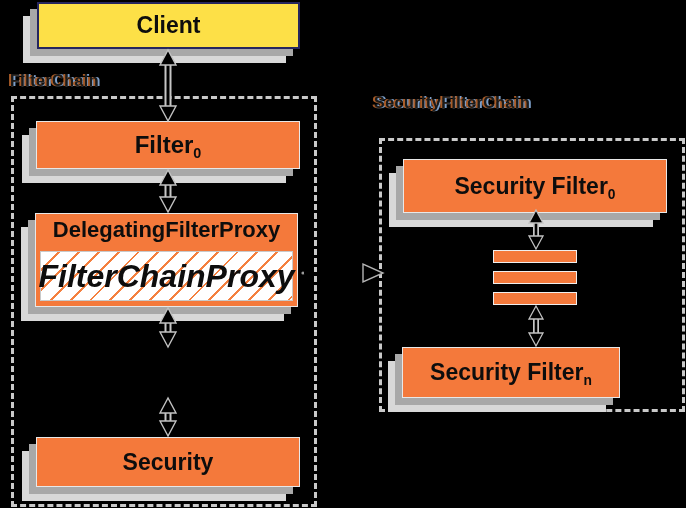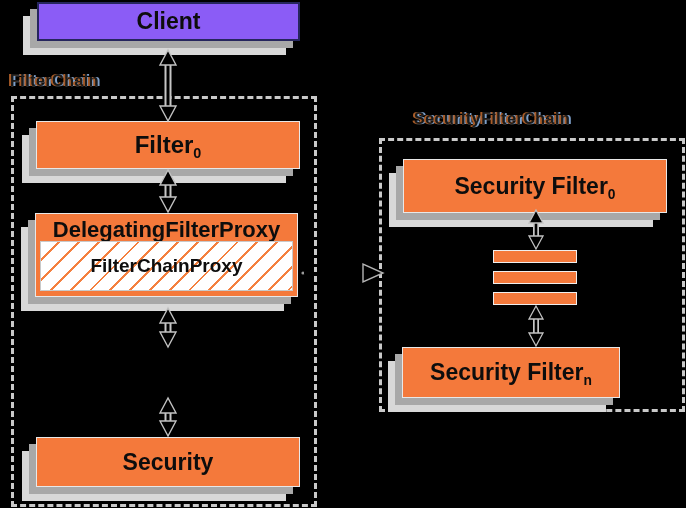--- a/index.html
+++ b/index.html
@@ -9,33 +9,34 @@
     font-family:"Liberation Sans","DejaVu Sans",sans-serif;
   }
   
   .box{
     position:absolute;display:flex;align-items:center;justify-content:center;
     font-weight:bold;color:#0d0d0d;
     box-shadow:-7px 7px 0 #a8a8a8,-14px 14px 0 #d8d8d8;
   }
   .box sub{font-size:0.60em;vertical-align:baseline;position:relative;top:0.38em;font-weight:bold;}
   .client{
-    left:37px;top:2px;width:263px;height:39px;
-    background:#8b5cf6;border:2px solid #26265e;font-size:23px;
+    left:37px;top:2px;width:263px;height:47px;
+    background:#fde047;border:2px solid #26265e;font-size:23px;
   }
   .orange{background:#f4793b;border:1px solid #e8e8e8;}
   .filter0{left:36px;top:121px;width:264px;height:48px;font-size:24px;}
-  .dfp{left:35px;top:213px;width:263px;height:84px;font-size:22px;
+  .dfp{left:35px;top:213px;width:263px;height:94px;font-size:22px;
        align-items:flex-start;padding-top:3px;}
   .fcp{
     position:absolute;left:4px;right:4px;bottom:5px;height:50px;
     display:flex;align-items:center;justify-content:center;
-    font-size:19px;font-weight:bold;color:#0d0d0d;
+    font-size:32px;font-weight:bold;color:#0d0d0d;
     border:1px solid #c9c9c9;
     background:repeating-linear-gradient(135deg,#ffffff 0 12px,#f4803f 12px 14px);
+    font-style:italic;
   }
   .filter2{left:36px;top:348px;width:264px;height:49px;font-size:23px;}
   .servlet{left:36px;top:437px;width:264px;height:50px;font-size:23px;}
   .sf0{left:403px;top:159px;width:264px;height:54px;font-size:23px;}
   .sfn{left:402px;top:347px;width:218px;height:51px;font-size:23px;}
   
   .bar{
     position:absolute;left:493px;width:84px;height:13px;
     background:#f4793b;border:1px solid #efefef;
   }
@@ -44,21 +45,21 @@
   .fc-box{left:11px;top:96px;width:306px;height:411px;}
   .sfc-box{left:379px;top:138px;width:306px;height:274px;}
   
   .group-label{
     position:absolute;font-size:16px;font-weight:bold;letter-spacing:0.5px;
     color:#1a1a1a;
     text-shadow:-2px 0 0 #a85c28,2px 0 0 #7d9fc8,0 1px 0 #2a2a2a;
     white-space:nowrap;
   }
   .fc-label{left:10px;top:72px;}
-  .sfc-label{left:374px;top:110px;margin-left:40px;}
+  .sfc-label{left:374px;top:94px;}
   
   svg.arrow{position:absolute;overflow:visible;}
 </style>
 </head>
 <body>
 
 <div class="stage">
 
   <div class="dashed fc-box"></div>
   <div class="dashed sfc-box"></div>

